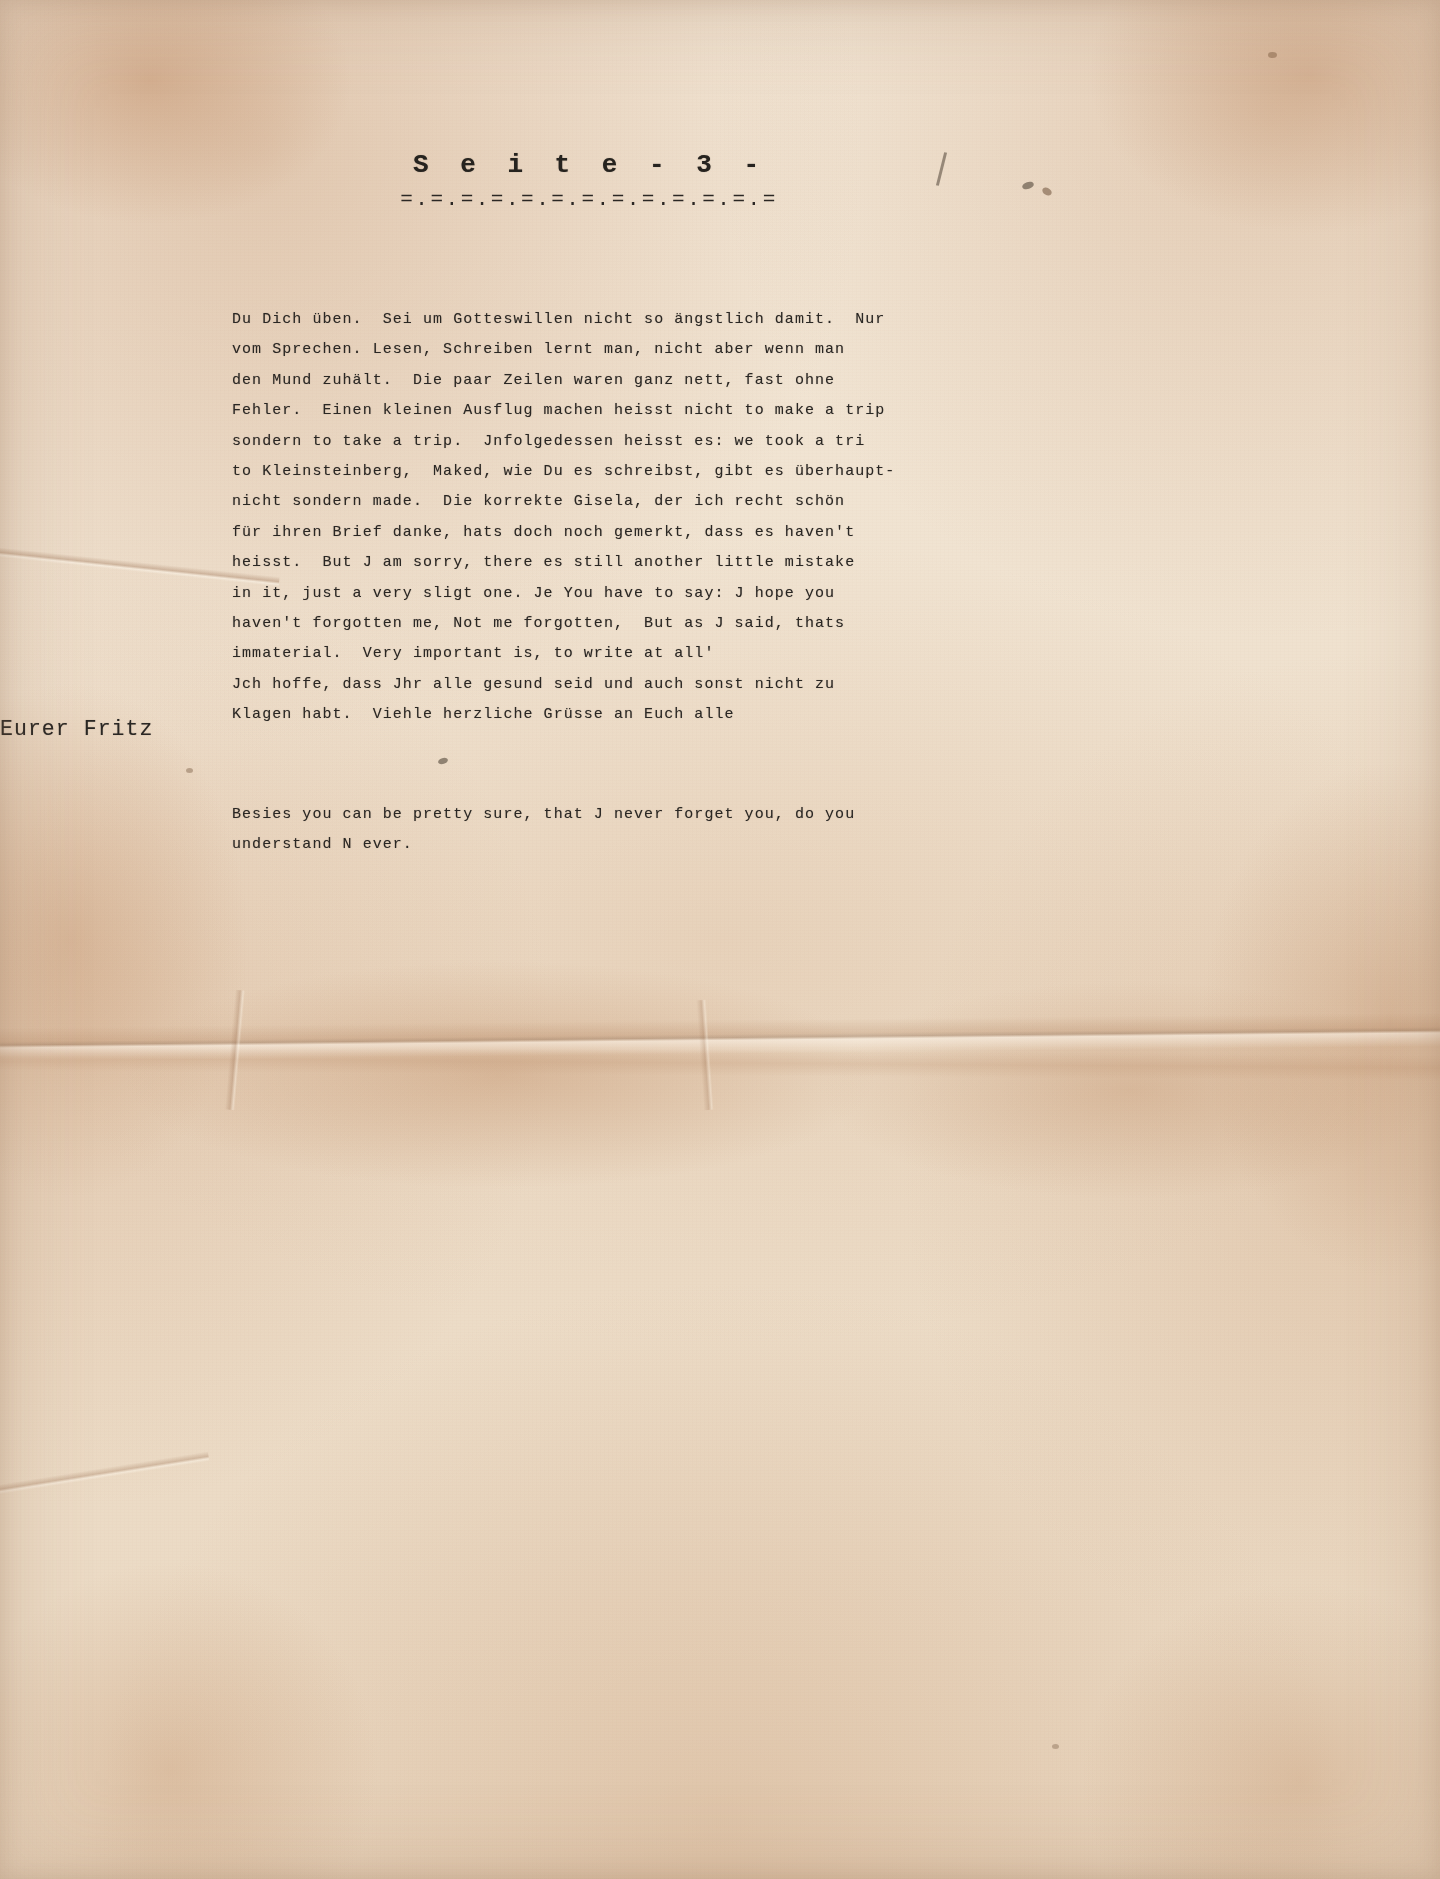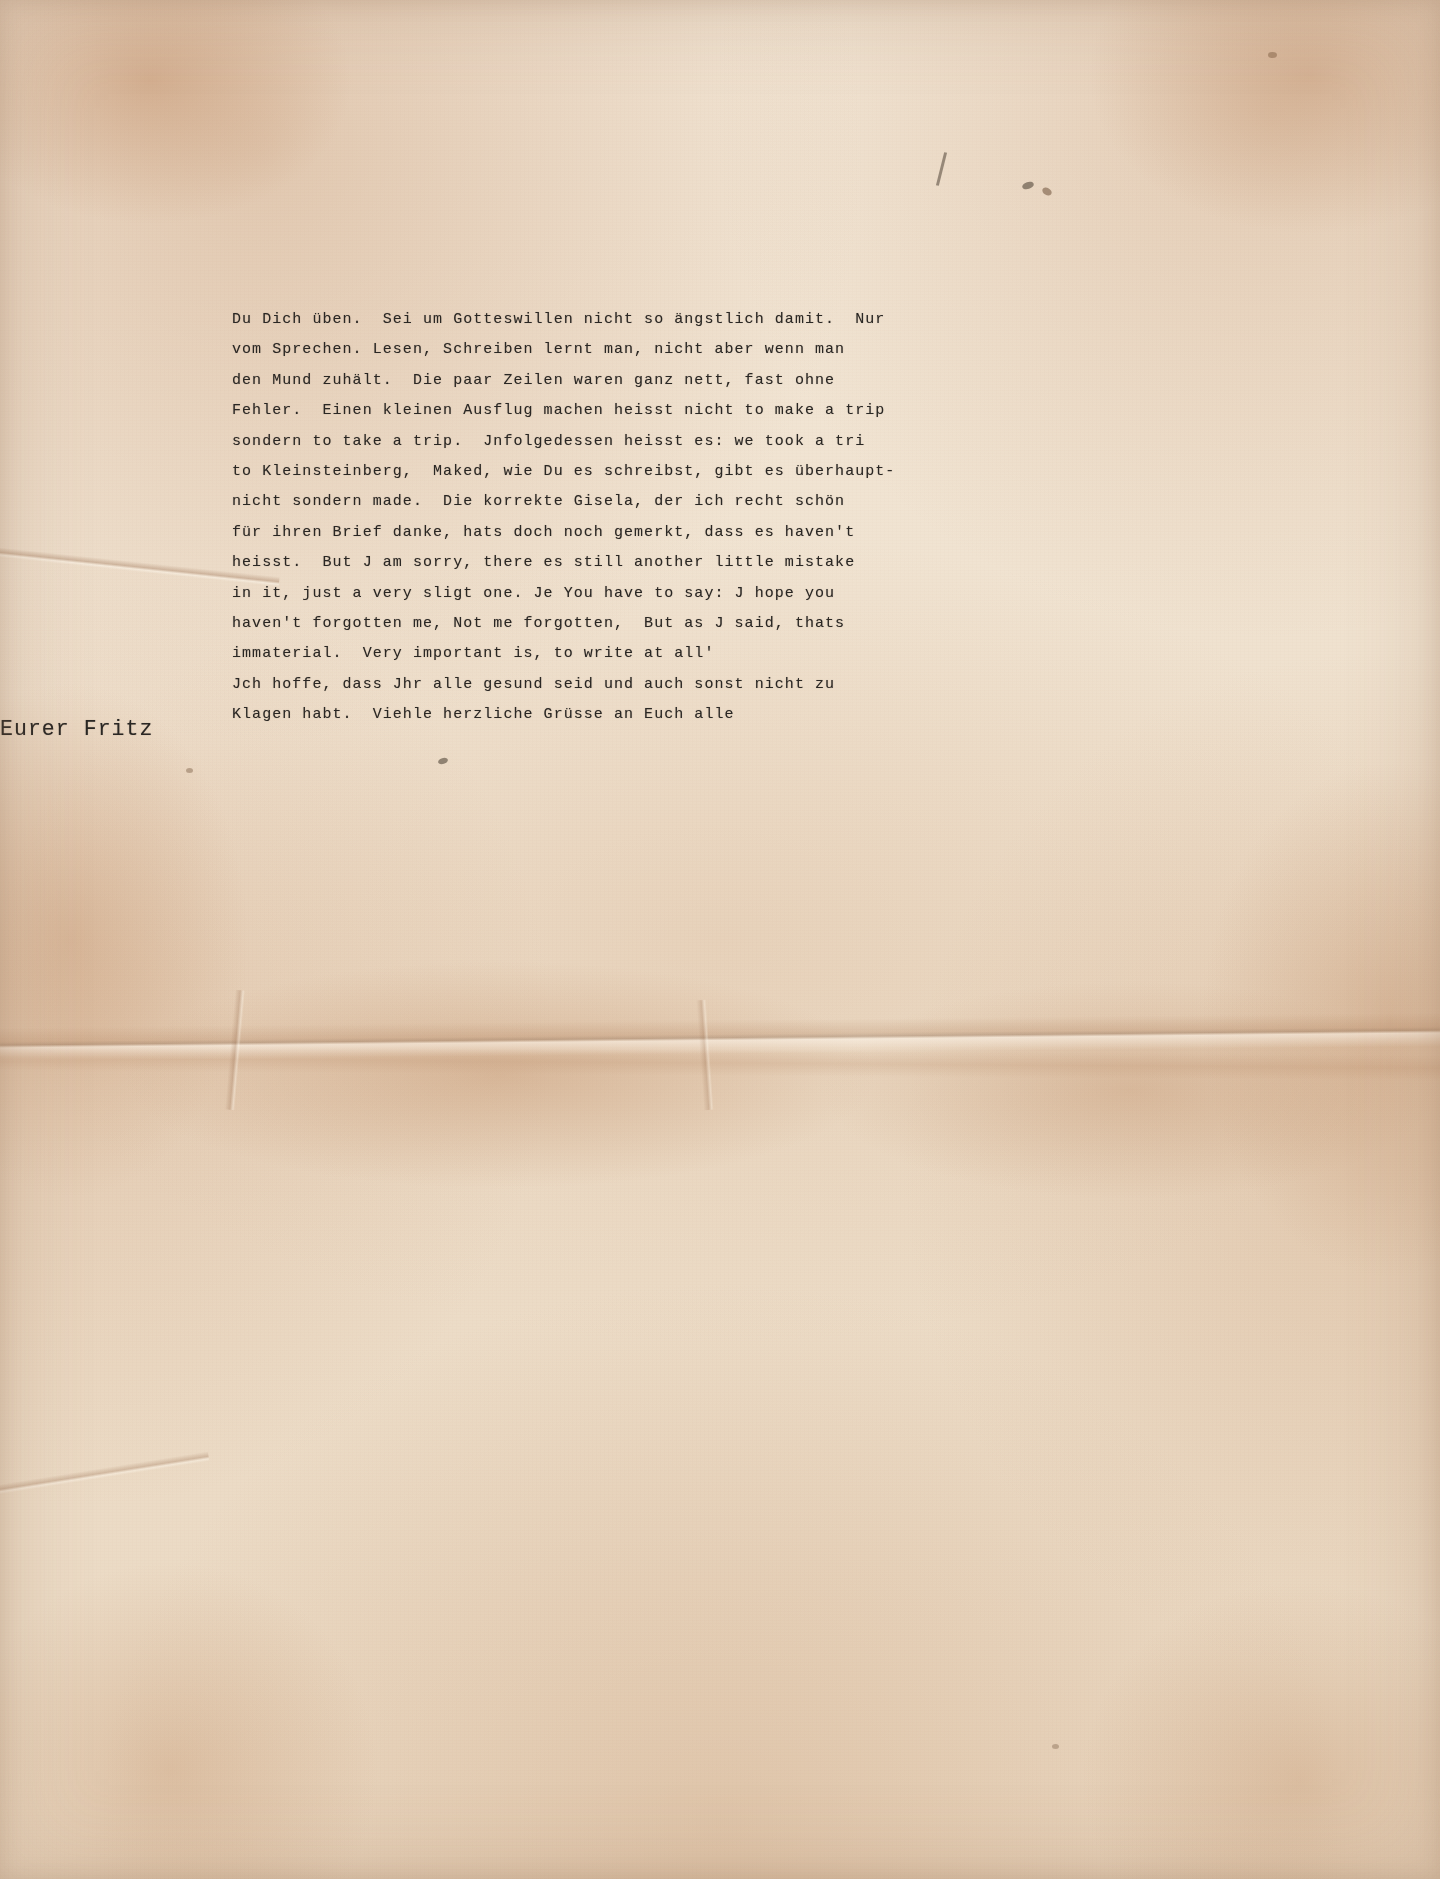--- a/index.html
+++ b/index.html
@@ -209,35 +209,41 @@
   <div class="crease-diag-b"></div>
   <div class="crease-v"></div>
   <div class="crease-v2"></div>
 
   <div class="pen-mark" style="left:940px; top:152px; width:3px; height:34px; background:rgba(80,68,55,0.55); transform:rotate(14deg);"></div>
   <div class="tiny-smudge" style="left:1022px; top:182px;"></div>
   <div class="tiny-smudge" style="left:438px; top:758px; width:10px; height:6px;"></div>
 
   <div class="doc-body">
 
+    <div class="heading-block">
+      <div class="heading-title">S e i t e   - 3 -</div>
+      <div class="heading-rule">=.=.=.=.=.=.=.=.=.=.=.=.=</div>
+    </div>
 
     <div class="para para-main">Du Dich üben.  Sei um Gotteswillen nicht so ängstlich damit.  Nur
 vom Sprechen. Lesen, Schreiben lernt man, nicht aber wenn man
 den Mund zuhält.  Die paar Zeilen waren ganz nett, fast ohne
 Fehler.  Einen kleinen Ausflug machen heisst nicht to make a trip
 sondern to take a trip.  Jnfolgedessen heisst es: we took a tri
 to Kleinsteinberg,  Maked, wie Du es schreibst, gibt es überhaupt-
 nicht sondern made.  Die korrekte Gisela, der ich recht schön
 für ihren Brief danke, hats doch noch gemerkt, dass es haven't
 heisst.  But J am sorry, there es still another little mistake
 in it, just a very sligt one. Je You have to say: J hope you
 haven't forgotten me, Not me forgotten,  But as J said, thats
 immaterial.  Very important is, to write at all'
 Jch hoffe, dass Jhr alle gesund seid und auch sonst nicht zu
 Klagen habt.  Viehle herzliche Grüsse an Euch alle</div>
 
     <div class="signature">Eurer Fritz</div>
 
+    <div class="para para-post">Besies you can be pretty sure, that J never forget you, do you
+understand N ever.</div>
 
   </div>
 
   <div class="edge-shadow"></div>
 </div>
 
 </body></html>

